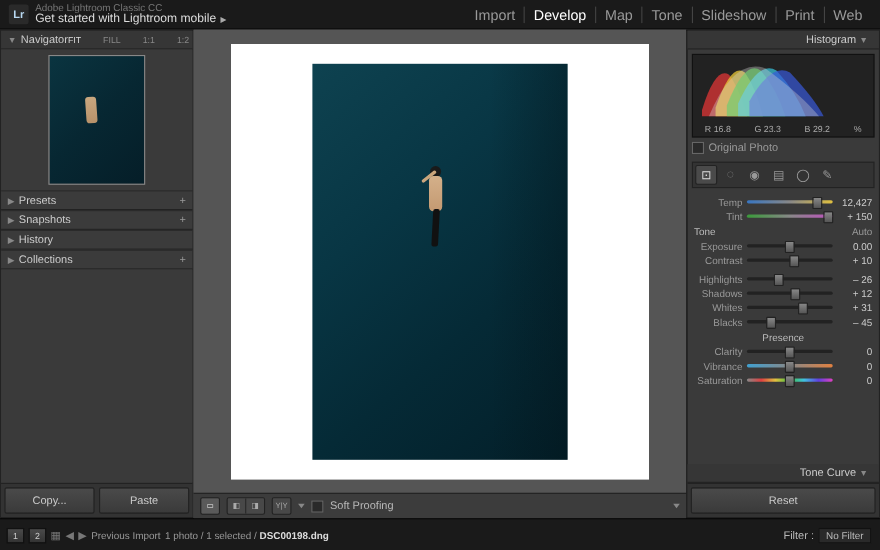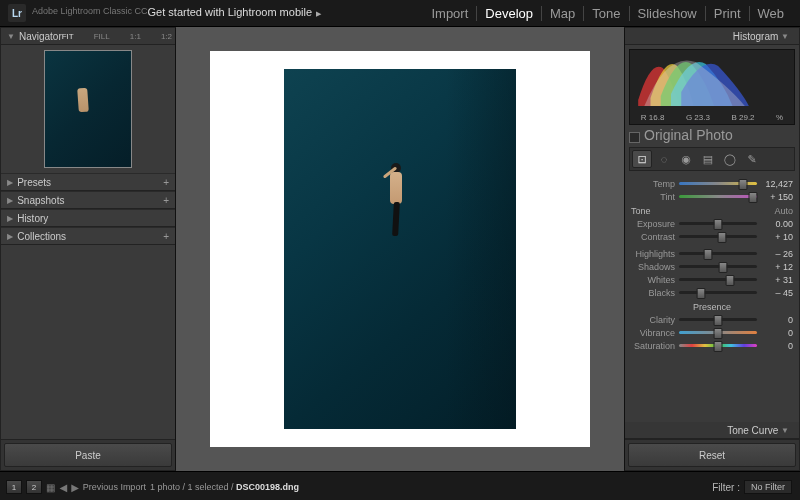--- a/index.html
+++ b/index.html
@@ -1,18 +1,18 @@
 <!DOCTYPE html>
 <html><head>
 <meta charset="utf-8">
 <style>
 html,body{margin:0;padding:0;width:800px;height:500px;background:#000;font-family:"Myriad Pro","Segoe UI",Arial,sans-serif;font-size:10px;color:#b8b8b8;overflow:hidden;user-select:none}
 .titlebar{height:26px;background:#1a1a1a;display:flex;align-items:center;padding:0 8px;border-bottom:1px solid #000}
 .lr-logo{width:18px;height:18px;background:#2a2a2a;display:flex;align-items:center;justify-content:center;color:#b9d9f2;font-weight:600;font-size:10px;margin-right:6px;border-radius:2px}
-.title-stack{display:flex;line-height:1.05;flex:1}
+.title-stack{display:flex;flex-direction:column;line-height:1.05;flex:1}
 .title-sub{color:#777;font-size:9px}
 .title-main{color:#ddd;font-size:11px}
 .play{margin-left:4px;font-size:7px;color:#aaa}
 .modules{display:flex;gap:0;align-items:center;font-size:13px}
 .modules span{color:#9a9a9a;padding:0 8px;border-right:1px solid #444;cursor:pointer}
 .modules span:last-child{border-right:none}
 .modules .active{color:#fff}
 .workspace{height:444px;display:flex;background:#343434}
 .panel{width:174px;background:#3a3a3a;display:flex;flex-direction:column;border:1px solid #222}
 .panel-l{border-right:1px solid #111}
@@ -42,21 +42,21 @@
 .d-arm{position:absolute;top:8px;left:-4px;width:16px;height:3px;background:#caa57c;border-radius:2px;transform:rotate(-38deg)}
 .toolbar{height:22px;background:#3c3c3c;border-top:1px solid #222;display:flex;align-items:center;padding:0 6px;gap:6px}
 .tb-seg{display:flex;border:1px solid #222;border-radius:2px;overflow:hidden}
 .tb-seg span{width:16px;height:14px;background:#484848;border-right:1px solid #222;display:flex;align-items:center;justify-content:center;font-size:7px;color:#aaa;cursor:pointer}
 .tb-seg span:last-child{border-right:none}
 .tb-seg .on{background:#5a5a5a;color:#eee}
 .chk{width:9px;height:9px;border:1px solid #666;background:#2a2a2a}
 .hist{height:74px;background:#222;margin:4px;border:1px solid #111;position:relative;overflow:hidden}
 .hsvg{width:100%;height:56px;display:block}
 .hstats{position:absolute;bottom:2px;left:0;right:0;display:flex;justify-content:space-around;font-size:8px;color:#aaa}
-.orig{height:14px;margin:0 4px 4px;display:flex;align-items:flex-end;gap:4px;font-size:14px;color:#999}
+.orig{height:14px;margin:0 4px 4px;display:flex;align-items:flex-start;gap:4px;font-size:10px;color:#999}
 .mode-row{height:22px;background:#333;margin:0 4px 4px;border:1px solid #222;display:flex;align-items:center;gap:2px;padding:0 2px}
 .mode-row span{width:18px;height:16px;display:flex;align-items:center;justify-content:center;border:1px solid transparent;border-radius:2px;font-size:11px;color:#999;cursor:pointer}
 .mode-row .on{background:#4a4a4a;border-color:#222;color:#ddd}
 .sliders{flex:1;overflow:hidden;padding:2px 6px;font-size:9px;color:#aaa}
 .sl-row{display:flex;align-items:center;height:13px;gap:4px}
 .sl-lbl{width:44px;text-align:right;color:#999}
 .sl-track{flex:1;height:3px;background:#222;border-radius:2px;position:relative}
 .sl-track.temp{background:linear-gradient(90deg,#3876c2,#888,#e0c040)}
 .sl-track.tint{background:linear-gradient(90deg,#3a9a3a,#888,#c050c0)}
 .sl-track.vib{background:linear-gradient(90deg,#40a0d0,#888,#e08040)}
@@ -126,36 +126,53 @@
         <span class="disclosure">▶</span>
         <span>History</span>
       </div>
     <div class="acc">
         <span class="disclosure">▶</span>
         <span>Collections</span>
         <span class="plus">+</span>
       </div>
     <div class="left-spacer"></div>
     <div class="btn-row">
+      <div class="btn">Copy...</div>
       <div class="btn">Paste</div>
     </div>
   </div>
 
   <div class="center">
     <div class="canvas">
       <div class="mat">
         <div class="photo">
           <div class="diver">
               <div class="d-arm"></div>
               <div class="d-head"></div>
               <div class="d-body"></div>
               <div class="d-fin"></div>
             </div>
         </div>
       </div>
+    </div>
+    <div class="toolbar">
+      <div class="tb-seg">
+          <span class="on">▭</span>
+        </div>
+      <div class="tb-seg">
+          <span>◧</span>
+          <span>◨</span>
+        </div>
+      <div class="tb-seg">
+          <span>Y|Y</span>
+        </div>
+      <span class="tri"></span>
+      <div class="chk"></div>
+      <span>Soft Proofing</span>
+      <span style="margin-left:auto" class="tri"></span>
     </div>
   </div>
 
   <div class="panel panel-r">
     <div class="section-head rt"><span>Histogram</span>&nbsp;<span class="disclosure">▼</span></div>
     <div class="hist">
       <svg class="hsvg" viewBox="0 0 160 56" preserveAspectRatio="none">
         <path d="M8 56 L8 50 Q20 10 32 18 Q40 28 48 56 Z" fill="#c83232" opacity=".85"></path>
         <path d="M20 56 L20 48 Q34 6 46 16 Q56 30 62 56 Z" fill="#e8c838" opacity=".75"></path>
         <path d="M30 56 L30 46 Q46 4 60 14 Q74 30 82 56 Z" fill="#3cc83c" opacity=".7"></path>

